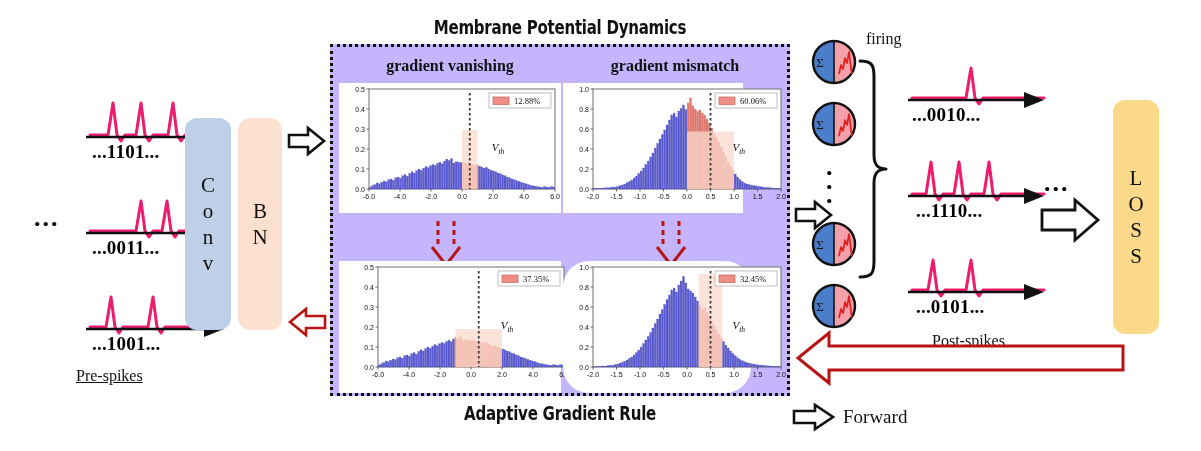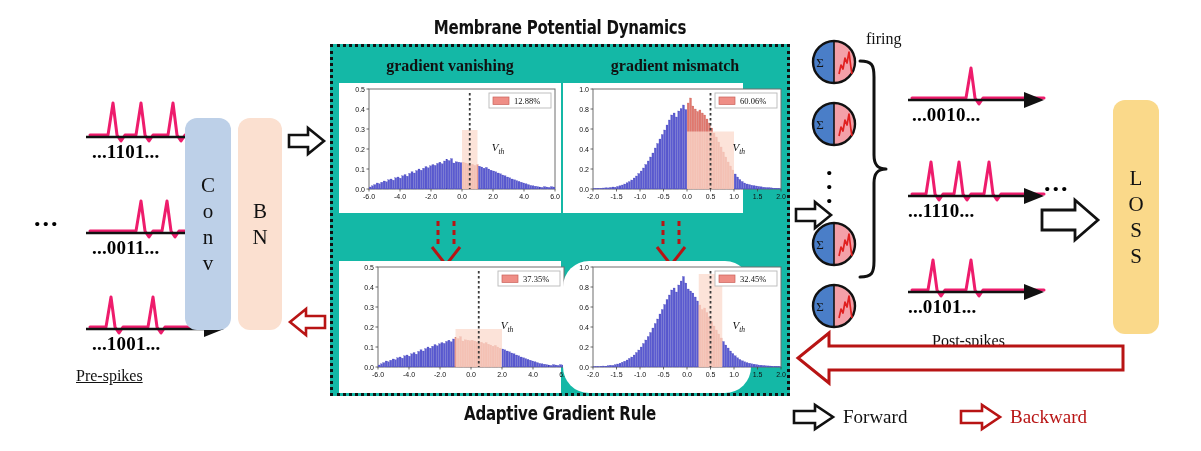--- a/index.html
+++ b/index.html
@@ -31,21 +31,21 @@
   
   .block {
     border-radius:12px; display:flex; flex-direction:column;
     align-items:center; justify-content:center;
     font-family:"Liberation Serif", serif; font-size:21px; color:#111; line-height:1.25;
   }
   .block span { display:block; }
 
   
   .panel {
-    background:#14b8a6;
+    background:#c4b5fd;
     border:3px dotted #111;
   }
   .plotcell { background:#ffffff; }
 
   
   .dots3 { font-family:"Liberation Serif", serif; font-weight:900; font-size:26px; letter-spacing:2px; color:#000; }
   .legend-row { display:flex; align-items:center; gap:8px; }
   .legend-text { font-family:"Liberation Serif", serif; font-size:19px; }
   .fwd-text { color:#111; }
   .bwd-text { color:#b81414; }
@@ -763,31 +763,31 @@
     </div>
 
     <div class="abs" style="left:0px; top:96px;">
       <svg width="140" height="48" viewBox="0 0 140 48">
         <path d="M4,40 L18,40 L23,8 L27,40 L31,46 L35,40
                  L46,40 L51,8 L55,40 L59,46 L63,40
                  L76,40 L81,8 L85,40 L89,46 L93,40 L136,40" fill="none" stroke="#ee1c6c" stroke-width="3" stroke-linejoin="round" stroke-linecap="round"></path>
         <line x1="0" y1="42" x2="118" y2="42" stroke="#111" stroke-width="2.6"></line>
         <polygon points="116,34 136,42 116,50" fill="#111"></polygon>
       </svg>
-      <div class="bin" style="margin-top:-2px; margin-left:0;">...1110...</div>
+      <div class="bin" style="margin-top:-2px; margin-left:8px;">...1110...</div>
     </div>
 
     <div class="abs" style="left:0px; top:192px;">
       <svg width="140" height="48" viewBox="0 0 140 48">
         <path d="M4,40 L20,40 L25,10 L29,40 L33,46 L37,40
                  L58,40 L63,10 L67,40 L71,46 L75,40 L136,40" fill="none" stroke="#ee1c6c" stroke-width="3" stroke-linejoin="round" stroke-linecap="round"></path>
         <line x1="0" y1="42" x2="118" y2="42" stroke="#111" stroke-width="2.6"></line>
         <polygon points="116,34 136,42 116,50" fill="#111"></polygon>
       </svg>
-      <div class="bin" style="margin-top:-2px; margin-left:0;">...0101...</div>
+      <div class="bin" style="margin-top:-2px; margin-left:8px;">...0101...</div>
     </div>
 
     <div class="abs caption" style="left:24px; top:274px;">Post-spikes</div>
   </div>
 
   <div class="abs dots3" style="left:1044px; top:168px;">...</div>
 
   <div class="abs" style="left:1040px; top:197px;">
     <svg width="60" height="46" viewBox="0 0 60 46">
       <polygon points="2,13 35,13 35,3 58,23 35,43 35,33 2,33" fill="#fff" stroke="#111" stroke-width="2.8" stroke-linejoin="miter"></polygon>
@@ -807,20 +807,14 @@
     </svg>
   </div>
 
   <div class="abs legend-row" style="left:793px; top:403px;">
     <svg width="42" height="28" viewBox="0 0 42 28">
       <polygon points="1,8 22,8 22,2 40,14 22,26 22,20 1,20" fill="#fff" stroke="#111" stroke-width="2.6" stroke-linejoin="miter"></polygon>
     </svg>
     <span class="legend-text fwd-text">Forward</span>
   </div>
 
-  <div class="abs legend-row" style="left:960px; top:403px;">
-    <svg width="42" height="28" viewBox="0 0 42 28">
-      <polygon points="1,8 22,8 22,2 40,14 22,26 22,20 1,20" fill="#fff" stroke="#b81414" stroke-width="2.6" stroke-linejoin="miter"></polygon>
-    </svg>
-    <span class="legend-text bwd-text">Backward</span>
-  </div>
 
 </div>
 
 </body></html>

